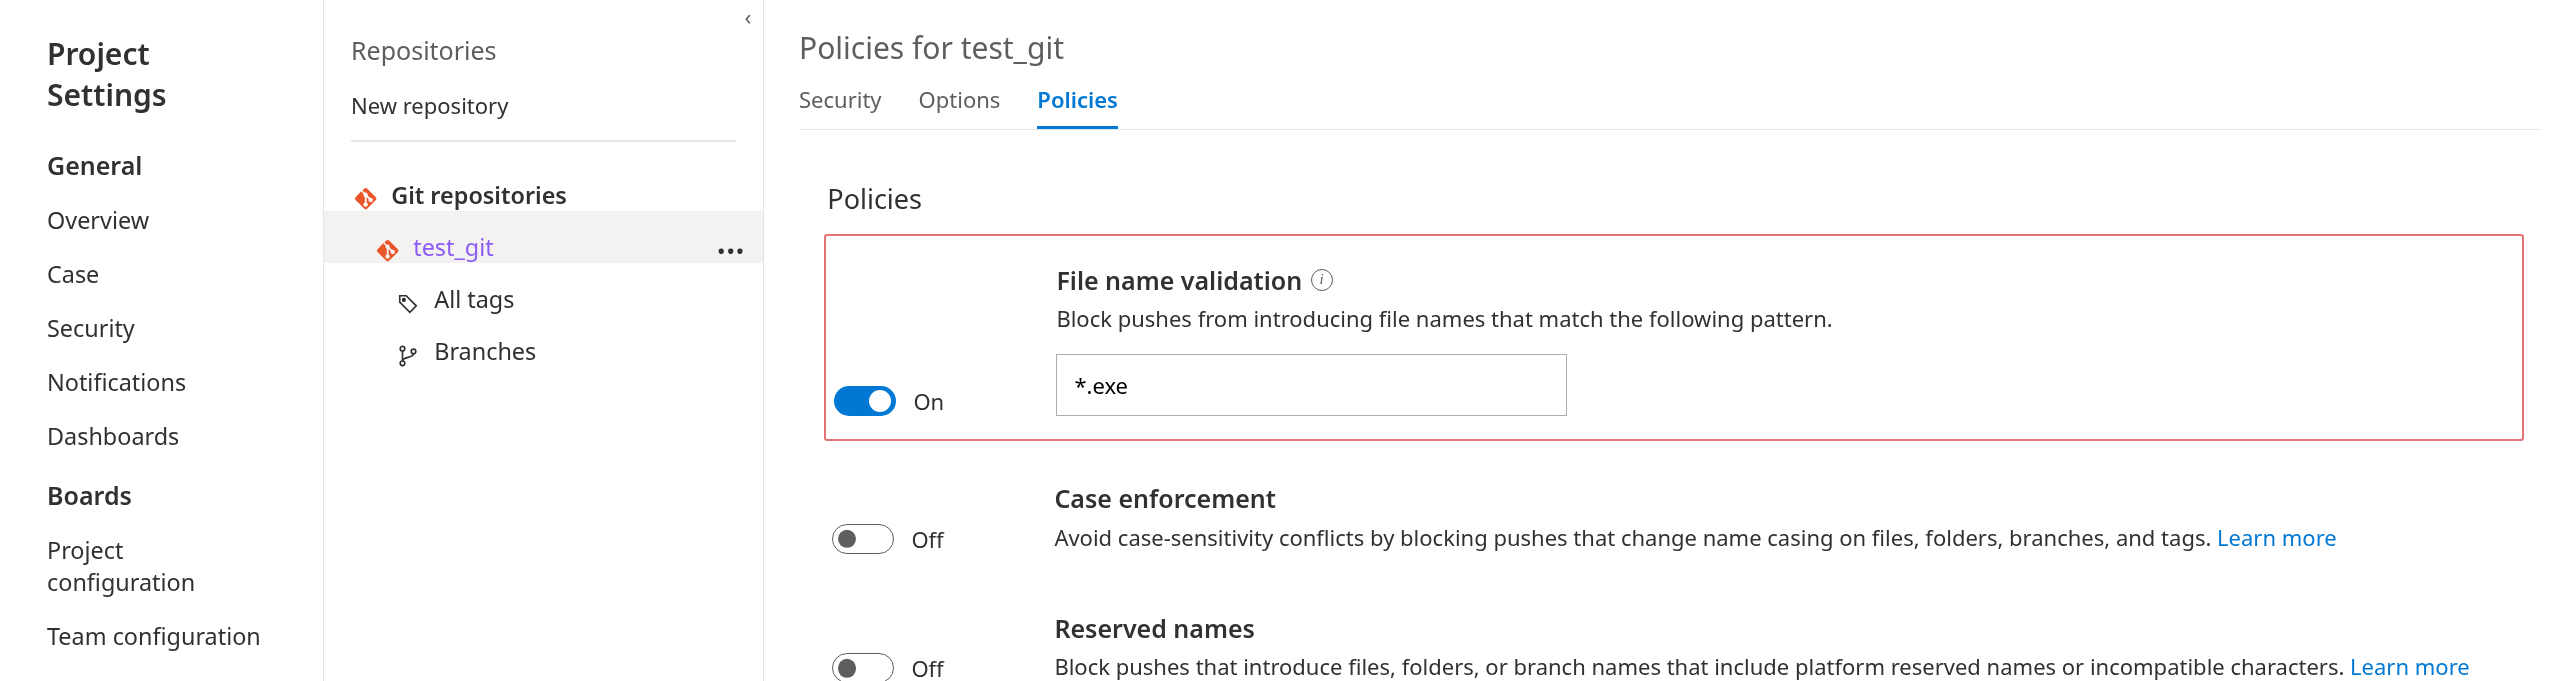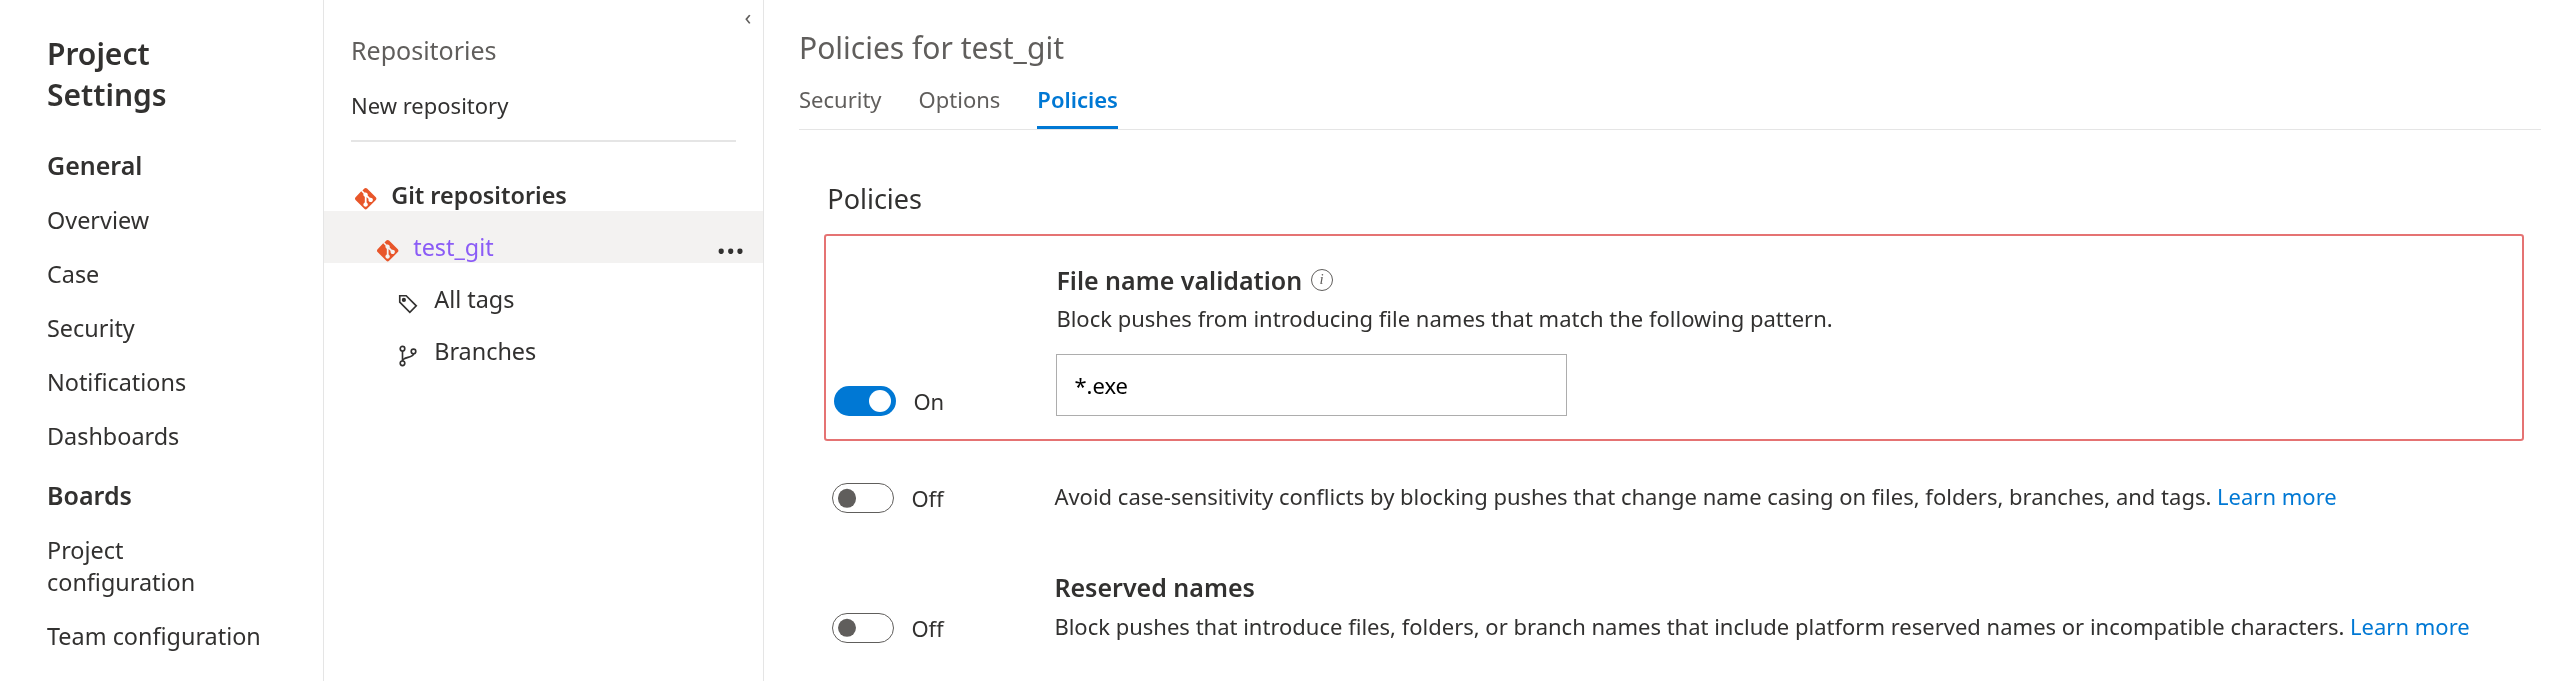--- a/index.html
+++ b/index.html
@@ -165,20 +165,23 @@
     </div>
 
     <div class="policy-row">
       <div class="toggle-wrap">
         <div class="toggle off">
             <div class="knob"></div>
           </div>
         <span class="toggle-label">Off</span>
       </div>
       <div class="policy-body">
+        <div class="policy-title-row">
+          <span class="policy-title">Case enforcement</span>
+        </div>
         <div class="policy-desc">
           <span>Avoid case-sensitivity conflicts by blocking pushes that change name casing on files, folders, branches, and tags. </span><a>Learn more</a>
         </div>
       </div>
     </div>
 
     <div class="policy-row">
       <div class="toggle-wrap">
         <div class="toggle off">
             <div class="knob"></div>

